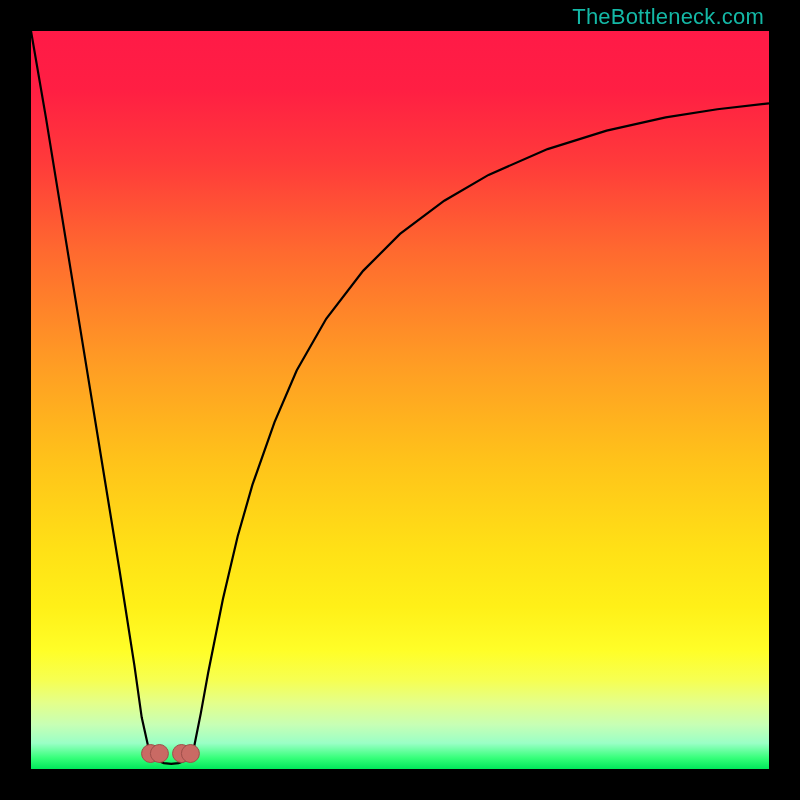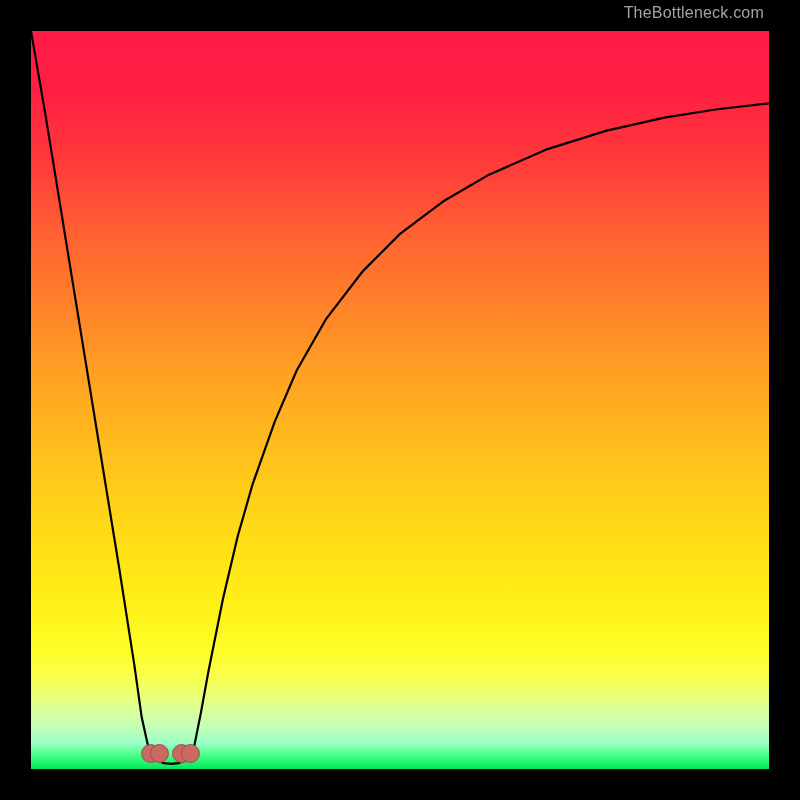--- a/index.html
+++ b/index.html
@@ -15,23 +15,23 @@
     left: 31px;
     top: 31px;
     width: 738px;
     height: 738px;
     background: #000;
   }
   .attribution {
     position: absolute;
     top: 4px;
     right: 36px;
-    color: #a3a3a3;
+    color: #14b8a6;
     font-family: Arial, Helvetica, sans-serif;
-    font-size: 16px;
+    font-size: 22px;
     font-weight: 500;
     letter-spacing: 0.2px;
   }
   svg {
     display: block;
   }
 </style>
 </head>
 <body>
 

